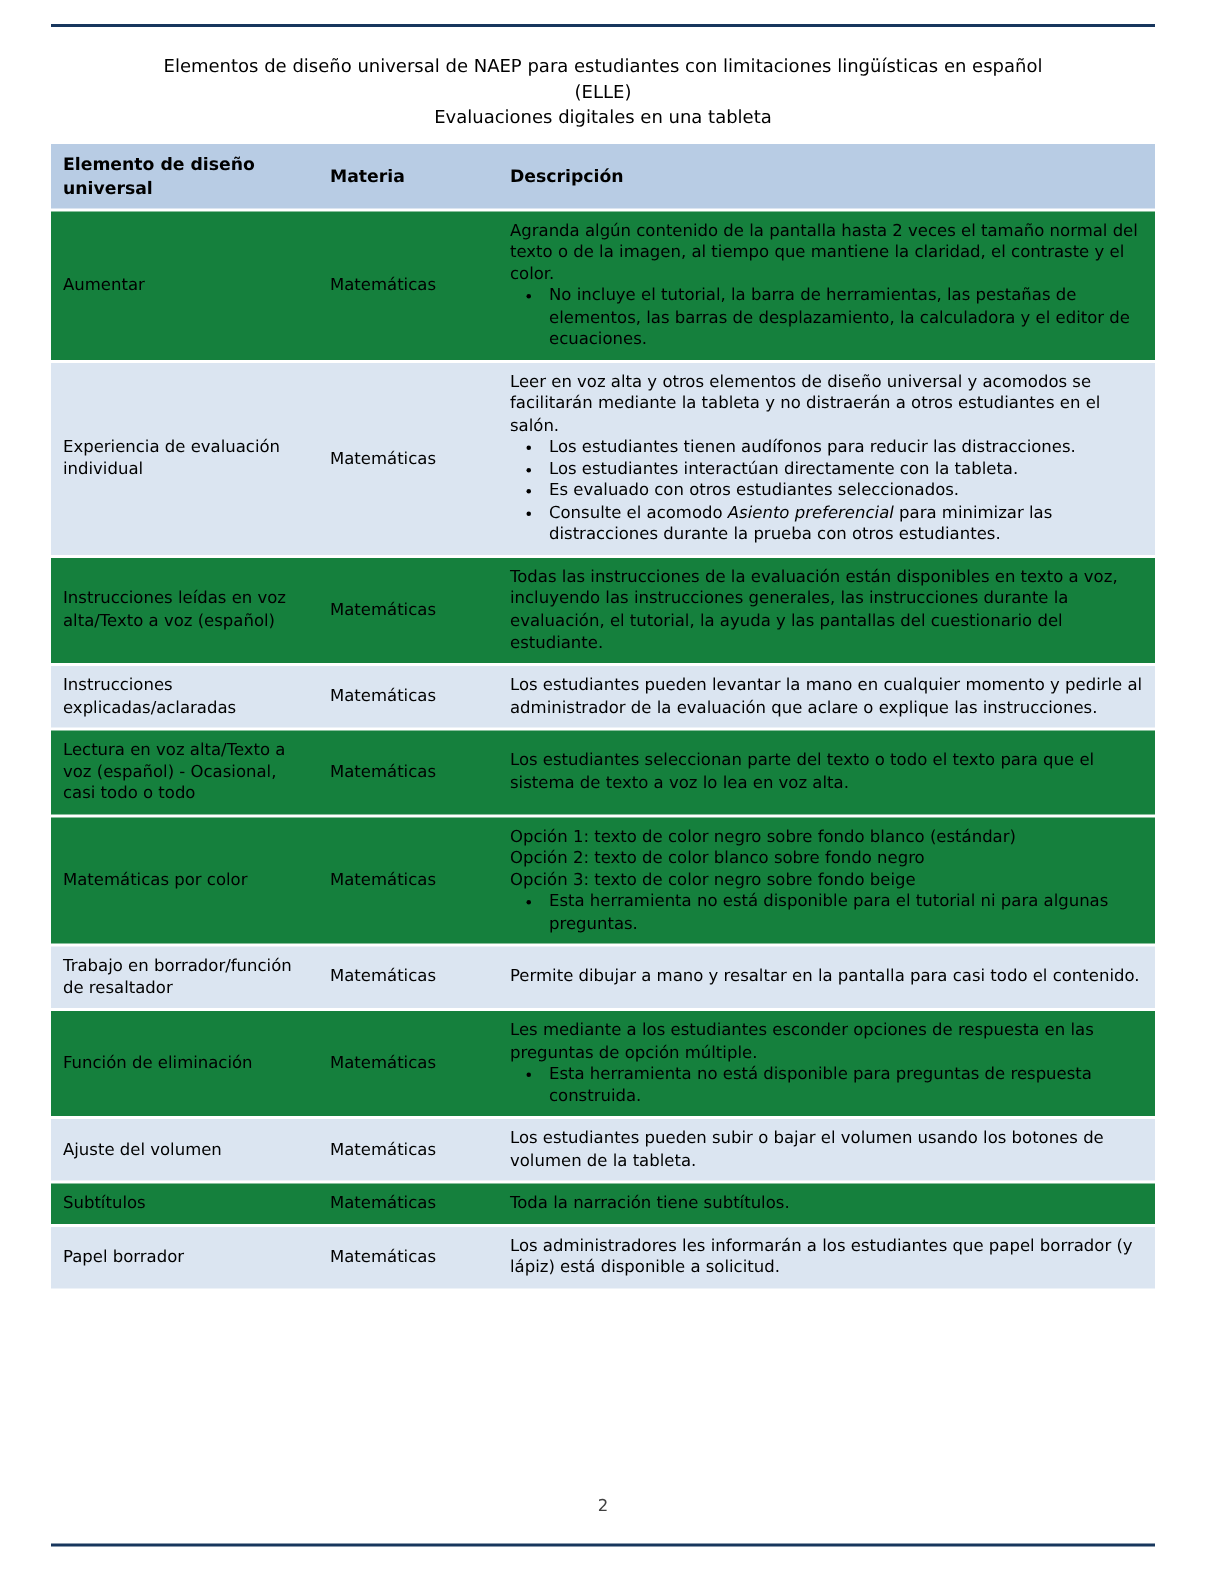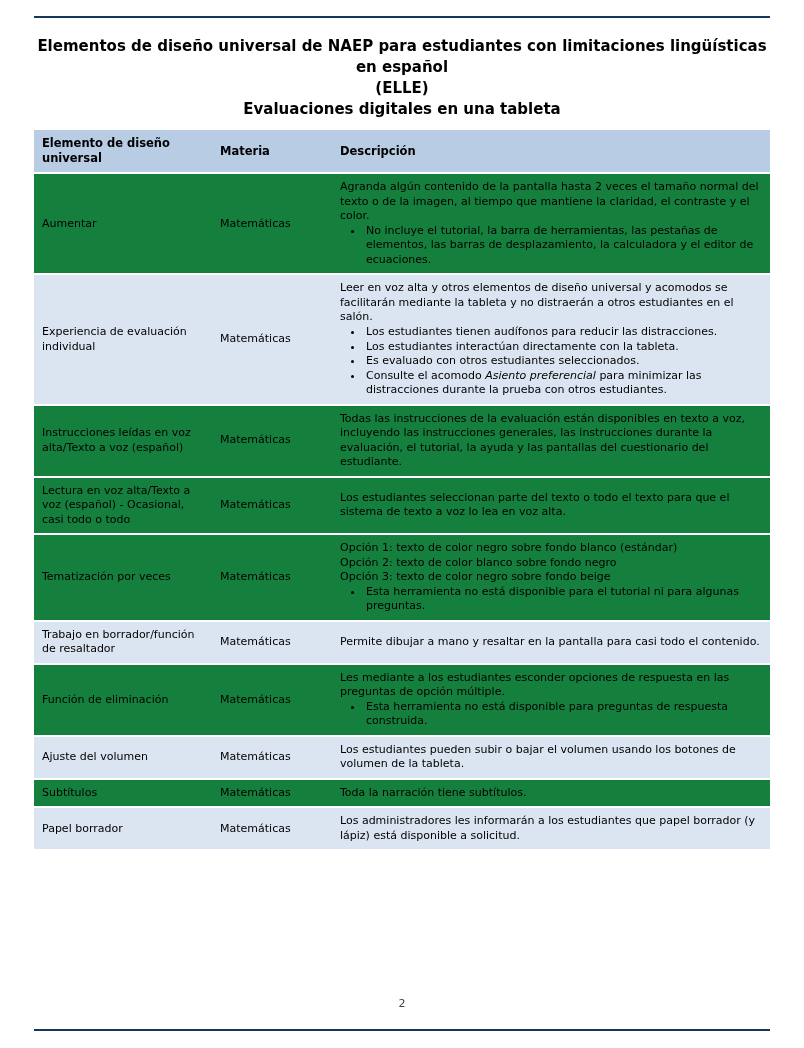--- a/index.html
+++ b/index.html
@@ -15,22 +15,22 @@
     position: relative;
     width: 804px; height: 1048px;
     padding: 16px 34px 0 34px;
   }
   .rule { border-top: 2px solid var(--rule, #17365D); }
   .rule.top { margin-bottom: 18px; }
   .rule.bottom { position: absolute; left: 34px; right: 34px; top: 1029px; }
 
   .title-block {
     text-align: center;
-    font-weight: bold;
-    font-size: 15px;
+    font-weight: normal;
+    font-size: 12px;
     line-height: 1.4;
   }
   .misspell {
     text-decoration: underline wavy var(--misspell-underline, #C00000);
     text-decoration-thickness: 1px;
     text-underline-offset: 3px;
     text-decoration-skip-ink: none;
   }
 
   .udl-table {
@@ -121,29 +121,36 @@
             </ul>
           </td>
         </tr>
         <tr>
           <td>Instrucciones leídas en voz alta/Texto a voz (español)</td>
           <td>Matemáticas</td>
           <td>
             <div class="desc-p"><span>Todas las instrucciones de la evaluación están disponibles en texto a voz, incluyendo las instrucciones generales, las instrucciones durante la evaluación, el tutorial, la ayuda y las pantallas del cuestionario del estudiante.</span></div>
           </td>
         </tr>
+        <tr class="shaded">
+          <td>Instrucciones explicadas/aclaradas</td>
+          <td>Matemáticas</td>
+          <td>
+            <div class="desc-p"><span>Los estudiantes pueden levantar la mano en cualquier momento y pedirle al administrador de la evaluación que aclare o explique las instrucciones.</span></div>
+          </td>
+        </tr>
         <tr>
           <td>Lectura en voz alta/Texto a voz (español) - Ocasional, casi todo o todo</td>
           <td>Matemáticas</td>
           <td>
             <div class="desc-p"><span>Los estudiantes seleccionan parte del texto o todo el texto para que el sistema de texto a voz lo lea en voz alta.</span></div>
           </td>
         </tr>
         <tr>
-          <td>Tematización por veces</td>
+          <td>Matemáticas por color</td>
           <td>Matemáticas</td>
           <td>
             <div class="desc-p"><span>Opción 1: texto de color negro sobre fondo blanco (estándar)</span></div>
             <div class="desc-p"><span>Opción 2: texto de color blanco sobre fondo negro</span></div>
             <div class="desc-p"><span>Opción 3: texto de color negro sobre fondo beige</span></div>
             <ul class="desc-ul">
               <li><span>Esta herramienta no está disponible para el tutorial ni para algunas preguntas.</span></li>
             </ul>
           </td>
         </tr>

